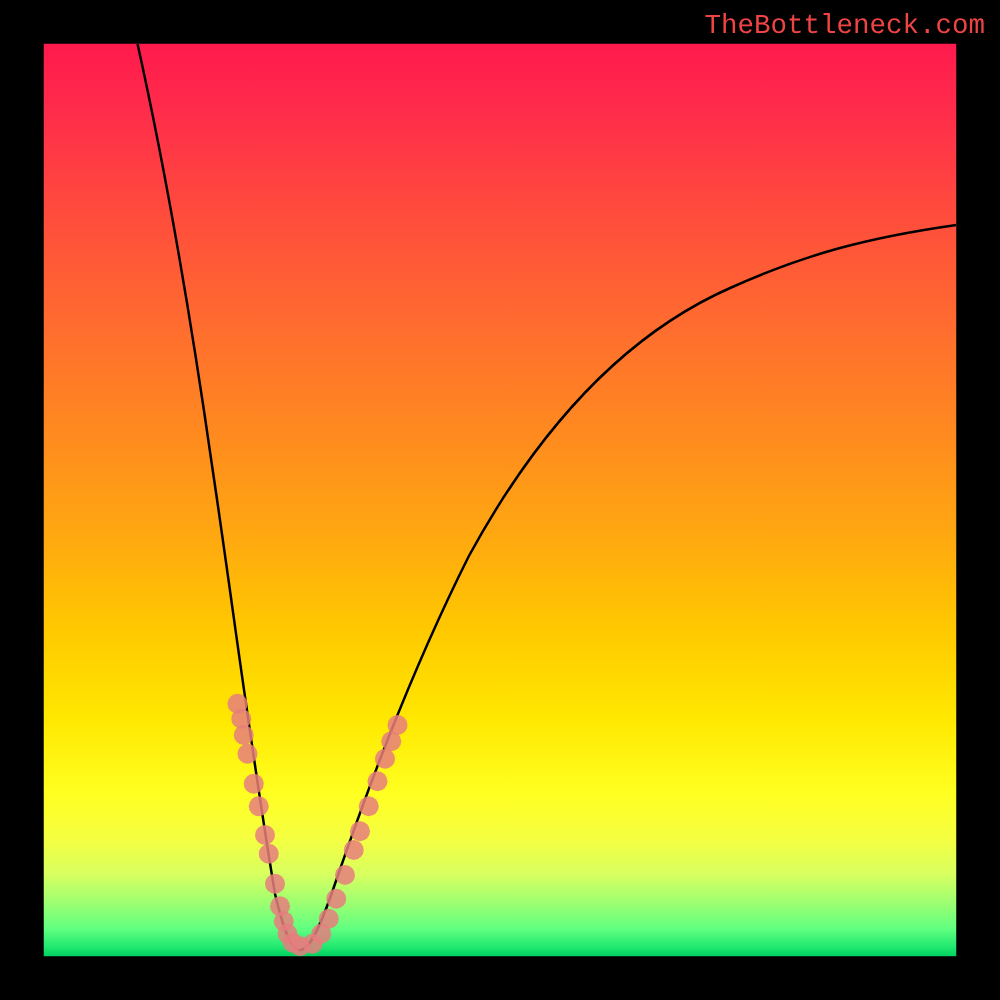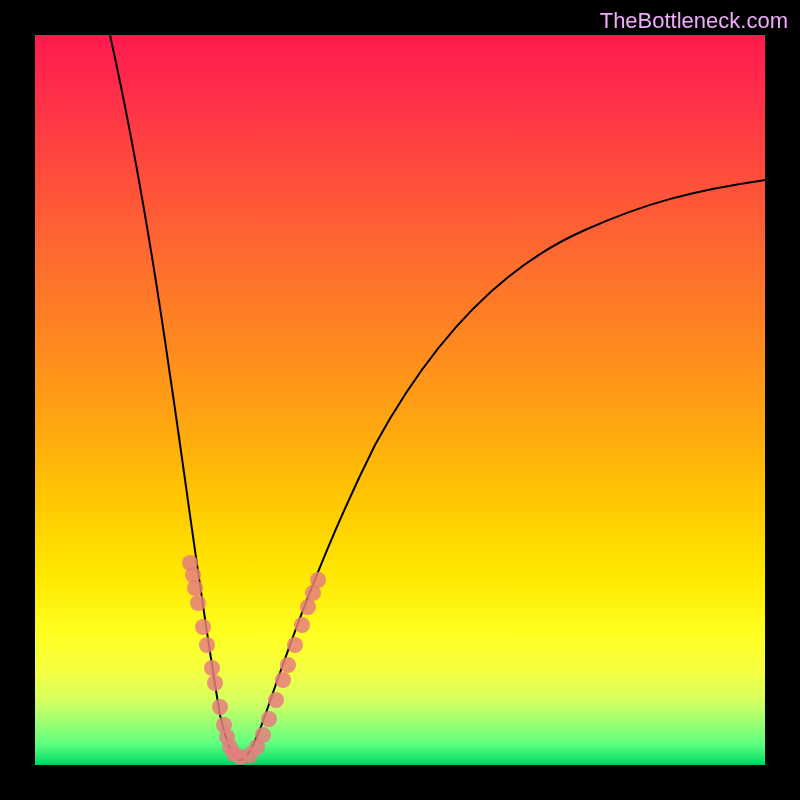--- a/index.html
+++ b/index.html
@@ -11,23 +11,23 @@
       width: 800px;
       height: 800px;
       background: #000;
       position: relative;
       overflow: hidden;
     }
     .watermark {
       position: absolute;
       top: 8px;
       right: 12px;
-      font-family: Liberation Sans, sans-serif;
+      font-family: Liberation Mono, monospace;
       font-size: 22px;
-      color: #f0abfc;
+      color: #ef4444;
       z-index: 10;
     }
     .plot-area {
       position: absolute;
       left: 35px;
       top: 35px;
       width: 730px;
       height: 730px;
       background: linear-gradient(to bottom,
         #ff1a4d 0%,

